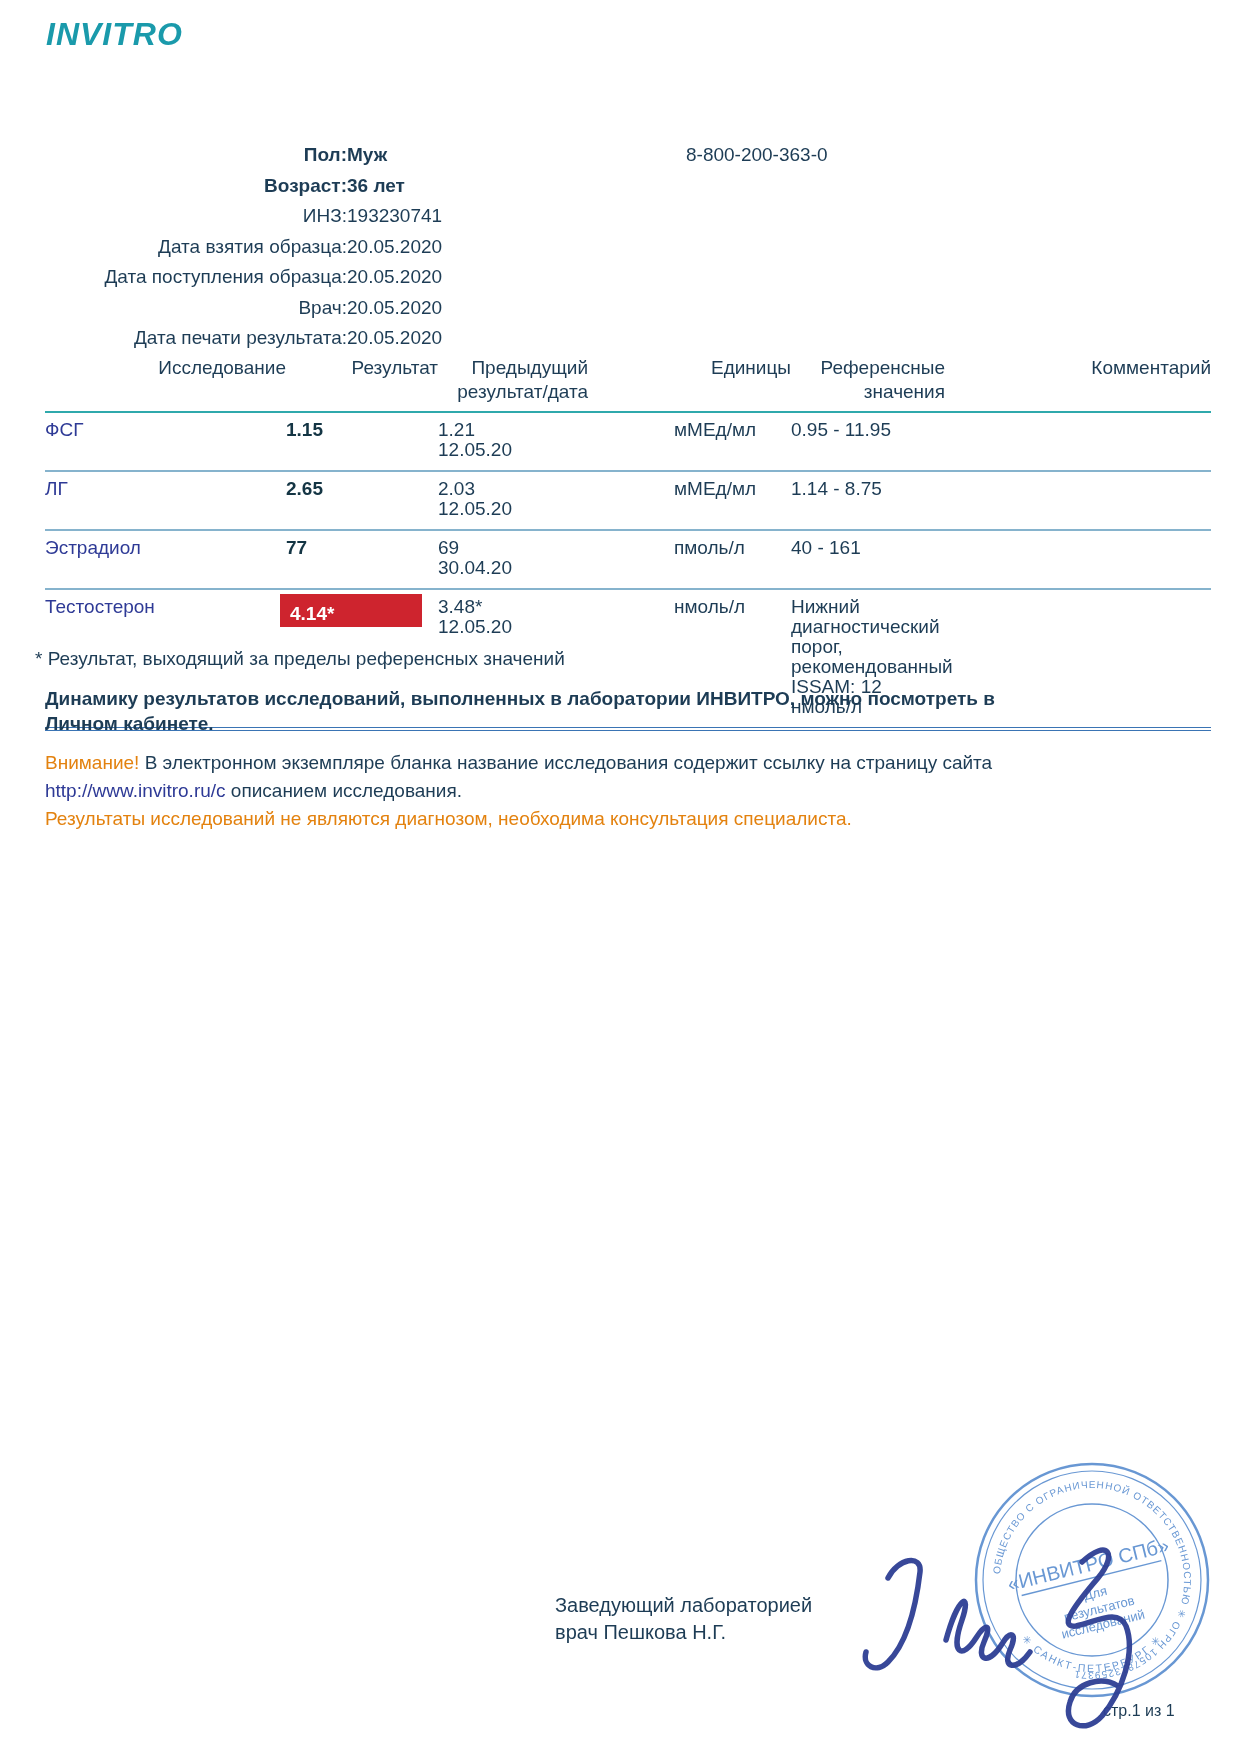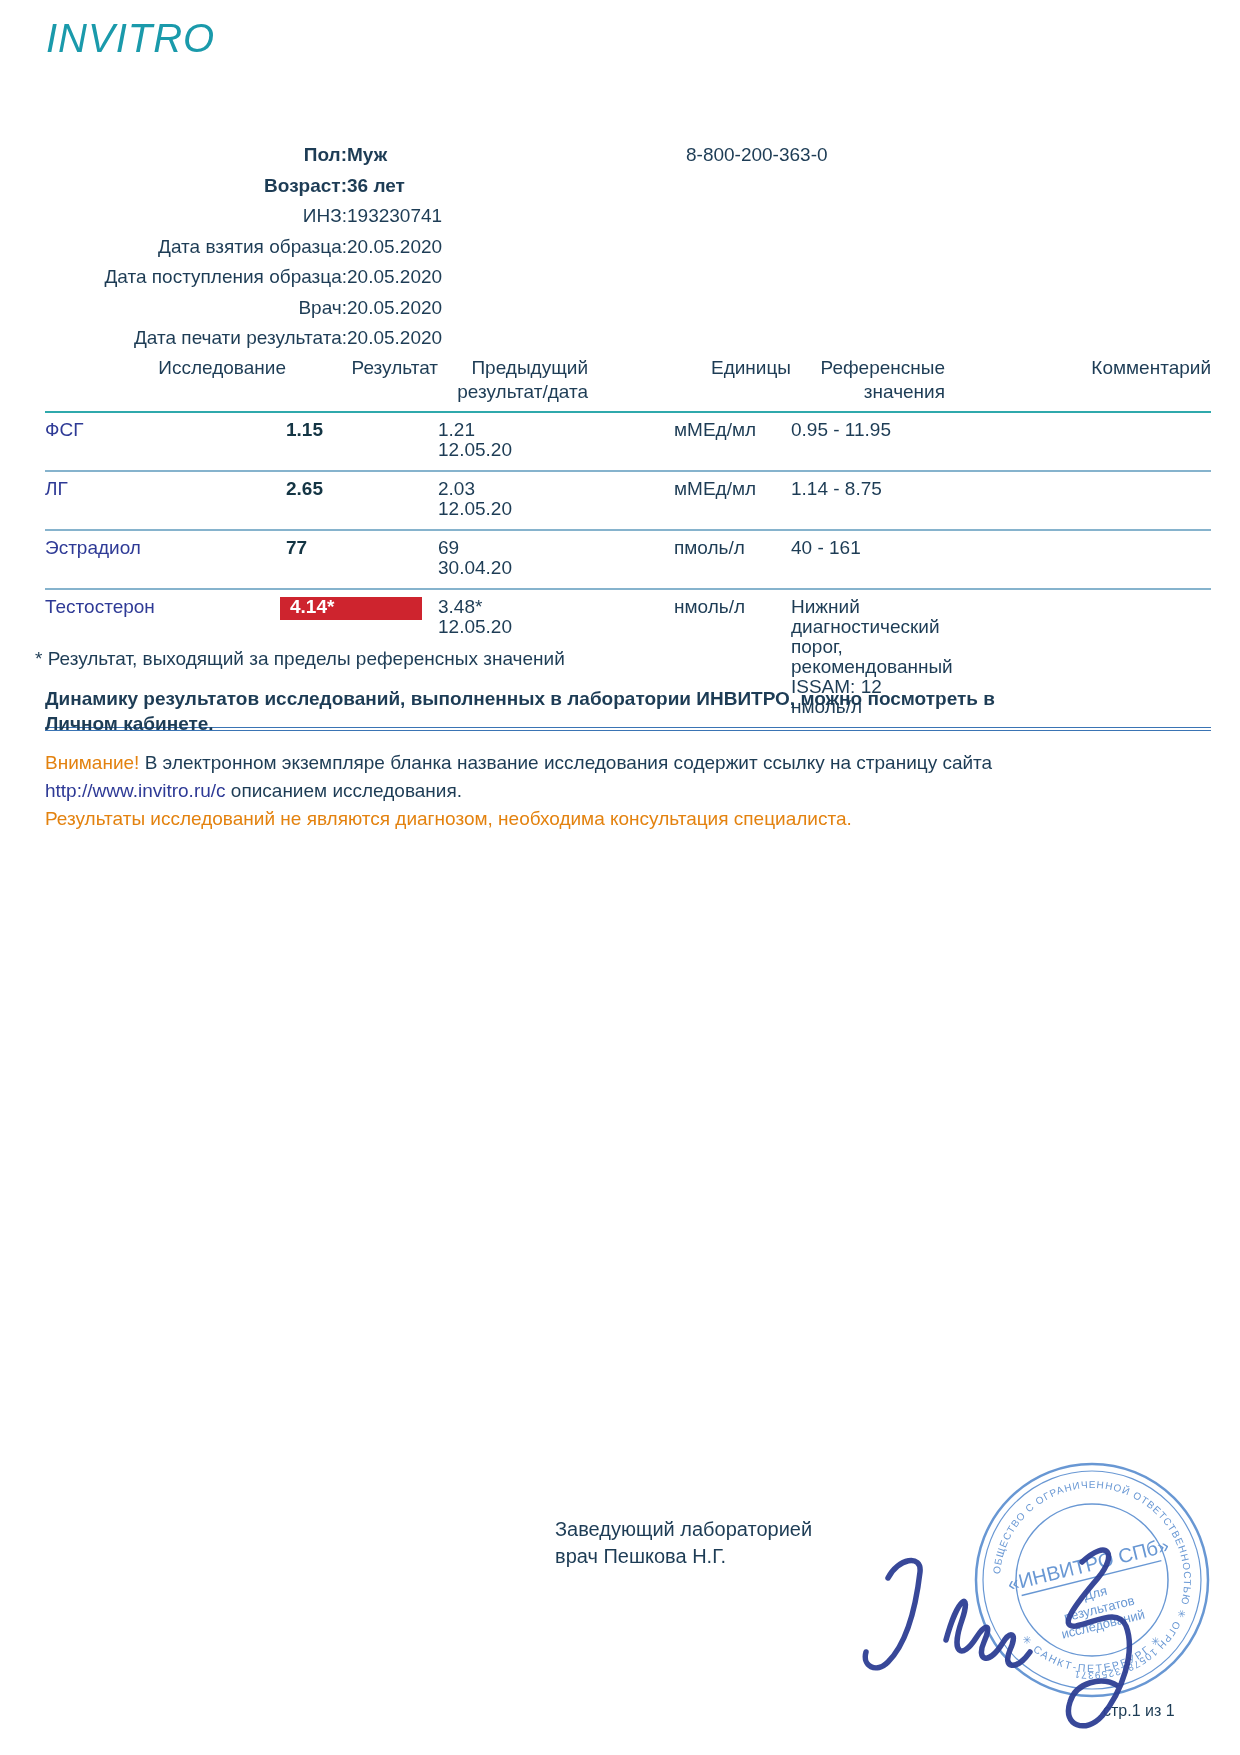--- a/index.html
+++ b/index.html
@@ -15,49 +15,49 @@
     --stamp:#5c8fd0;
     --sig:#2e3f94;
   }
   html,body{margin:0;padding:0;background:#e8e8e8;}
   .page{
     position:relative;width:1240px;height:1755px;background:#ffffff;
     font-family:"Liberation Sans", sans-serif;color:var(--ink);overflow:hidden;
     margin:0 auto;
   }
   .logo{
-    position:absolute;left:46px;top:16px;font-size:40px;font-weight:normal;font-style:italic;
+    position:absolute;left:46px;top:16px;font-size:32px;font-weight:bold;font-style:italic;
     color:var(--teal);letter-spacing:1px;
   }
   .phone{position:absolute;left:686px;top:140px;font-size:19px;line-height:30px;}
   .info{position:absolute;left:46px;top:140px;font-size:19px;}
   .irow{line-height:30.5px;white-space:nowrap;}
   .irow .ilabel{display:inline-block;width:301px;text-align:right;}
   .irow.b{font-weight:bold;}
   .rtable{position:absolute;left:45px;top:356px;width:1166px;font-size:19px;}
   .thead,.trow{display:grid;grid-template-columns:241px 152px 236px 117px 154px 1fr;}
   .thead{border-bottom:2px solid var(--teal-line);padding-bottom:7px;text-align:right;}
   .thead>div{line-height:24px;}
   .hdr-narrow{max-width:150px;}
   .trow{border-bottom:2px solid var(--row-line);padding:7px 0 10px;line-height:20px;}
   .trow.last{border-bottom:4px double var(--heavy-line);}
   .tname{color:var(--name-blue);}
   .tres{font-weight:bold;color:var(--bold-ink);}
   .flag{
     display:inline-block;background:var(--red);color:#ffffff;font-weight:bold;
-    width:142px;box-sizing:border-box;padding:0 0 3px 10px;margin:-3px 0 0 -6px;
+    width:142px;box-sizing:border-box;padding:10px 0 3px 10px;margin:-3px 0 0 -6px;
   }
   .comment{padding-right:4px;}
   .footnote{position:absolute;left:35px;top:648px;font-size:19px;}
   .dynamics{position:absolute;left:45px;top:686px;width:1015px;font-size:19px;font-weight:bold;line-height:25px;}
   .attention{position:absolute;left:45px;top:749px;font-size:19px;line-height:28px;}
   .attn-label{color:var(--orange);}
   .attn-link{color:var(--name-blue);text-decoration:none;}
   .disclaimer{position:absolute;left:45px;top:808px;font-size:19px;color:var(--orange);}
-  .sig-title{position:absolute;left:555px;top:1516px;font-size:20px;line-height:27px;}
+  .sig-title{position:absolute;left:555px;top:1592px;font-size:20px;line-height:27px;}
   .signature{position:absolute;left:850px;top:1520px;z-index:3;}
   .stamp{position:absolute;left:962px;top:1450px;z-index:2;opacity:.92;}
   .stamp text{font-family:"Liberation Sans", sans-serif;fill:var(--stamp);}
   .page-footer{position:absolute;left:1103px;top:1702px;font-size:16px;}
 </style>
 </head>
 <body>
 
 <div class="page">
 

